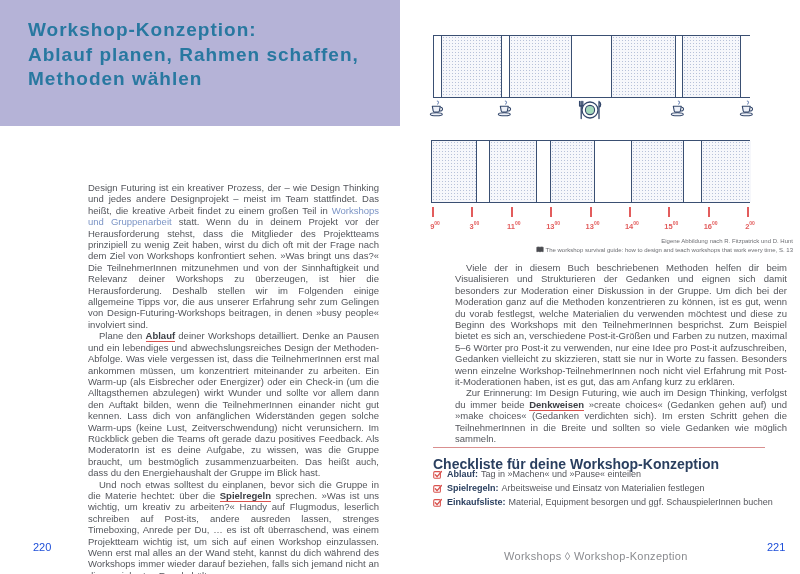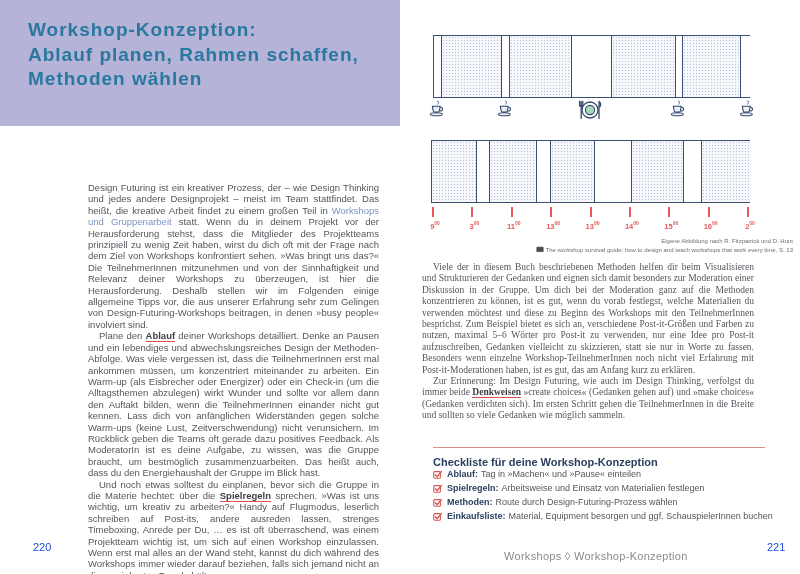--- a/index.html
+++ b/index.html
@@ -9,21 +9,21 @@
   }
   
   .header-block{position:absolute;left:0;top:0;width:400px;height:126px;background:#b5b3d7;}
   .page-title{
     position:absolute;left:28px;top:18px;width:360px;
     font-size:19px;font-weight:bold;color:#2878a0;line-height:1.3;
     letter-spacing:1px;white-space:pre-line;
   }
   .body-col{font-size:9.5px;line-height:11.4px;color:#54565c;text-align:justify;}
   .body-left{position:absolute;left:88px;top:182px;width:291px;}
-  .body-right{position:absolute;left:422px;top:262px;width:332px;font-family:Liberation Serif, serif;}
+  .body-right{position:absolute;left:455px;top:262px;width:332px;}
   .para{margin:0;}
   .para.ind{text-indent:11px;}
   .t-link{color:#7b94c5;}
   .t-keyword{font-weight:bold;color:#3c3f45;border-bottom:1.2px solid #d9534f;}
   .pnum{position:absolute;font-size:11px;color:#1d4ed8;}
   .pnum-left{left:33px;top:541px;}
   .pnum-right{left:767px;top:541px;}
   
   .dia-title{position:absolute;font-size:8.5px;font-weight:bold;color:#30689c;letter-spacing:.1px;}
   .dia1-title{left:433px;top:23px;}
@@ -45,21 +45,21 @@
   .dicon{position:absolute;top:0;transform:translateX(-50%);}
   .dicon.lunch-pos{top:-2px;}
   .tick-row{position:absolute;left:431px;top:207px;width:319px;height:26px;}
   .tick{position:absolute;top:0;width:2px;height:10px;background:#e25c5c;transform:translateX(-50%);}
   .tlabel{position:absolute;top:13px;transform:translateX(-50%);color:#e25c5c;font-size:7.5px;font-weight:bold;white-space:nowrap;}
   .tlabel sup{font-size:5px;}
   .caption{position:absolute;right:7px;top:237px;text-align:right;font-size:6px;color:#6d6e73;line-height:1.5;}
   .caption .book{display:inline-block;vertical-align:-1px;margin-right:2px;}
   
   .checklist-divider{position:absolute;left:433px;top:447px;width:332px;border-top:1.5px solid #d98f8f;}
-  .checklist-heading{position:absolute;left:433px;top:456px;font-size:11px;font-weight:bold;color:#2a3f5f;}
+  .checklist-heading{position:absolute;left:433px;top:456px;font-size:14px;font-weight:bold;color:#2a3f5f;}
   .checklist{position:absolute;left:433px;top:469px;width:340px;}
   .citem{display:flex;align-items:flex-start;margin-bottom:2.6px;font-size:9px;line-height:10px;}
   .citem .cbox{flex:0 0 auto;margin-right:5px;margin-top:.5px;}
   .citem .clabel{font-weight:bold;color:#2a3f5f;margin-right:3px;white-space:nowrap;}
   .citem .ctext{color:#55565c;}
   
   .footer-text{position:absolute;left:504px;top:550px;font-size:11px;color:#8a8b8f;letter-spacing:.3px;}
 </style>
 </head>
 <body>
@@ -186,28 +186,20 @@
             <path d="M2.6 5.3 l2 2.1 L9.4 1.7" fill="none" stroke="#d9534f" stroke-width="1.5" stroke-linecap="round" stroke-linejoin="round"></path>
           </svg></span>
         <span class="clabel">Spielregeln:</span>
         <span class="ctext">Arbeitsweise und Einsatz von Materialien festlegen</span>
       </div>
       <div class="citem">
         <span class="cbox"><svg width="9" height="9" viewBox="0 0 10 10">
             <rect x="0.8" y="1.8" width="7.4" height="7.4" rx="1.2" fill="none" stroke="#d9534f" stroke-width="1.2"></rect>
             <path d="M2.6 5.3 l2 2.1 L9.4 1.7" fill="none" stroke="#d9534f" stroke-width="1.5" stroke-linecap="round" stroke-linejoin="round"></path>
           </svg></span>
-        <span class="clabel">Methoden:</span>
-        <span class="ctext">Route durch Design-Futuring-Prozess wählen</span>
-      </div>
-      <div class="citem">
-        <span class="cbox"><svg width="9" height="9" viewBox="0 0 10 10">
-            <rect x="0.8" y="1.8" width="7.4" height="7.4" rx="1.2" fill="none" stroke="#d9534f" stroke-width="1.2"></rect>
-            <path d="M2.6 5.3 l2 2.1 L9.4 1.7" fill="none" stroke="#d9534f" stroke-width="1.5" stroke-linecap="round" stroke-linejoin="round"></path>
-          </svg></span>
         <span class="clabel">Einkaufsliste:</span>
         <span class="ctext">Material, Equipment besorgen und ggf. SchauspielerInnen buchen</span>
       </div>
     </div>
 
   <div class="footer-text">Workshops ◊ Workshop-Konzeption</div>
   <div class="pnum pnum-right">221</div>
 
 </div>
 

